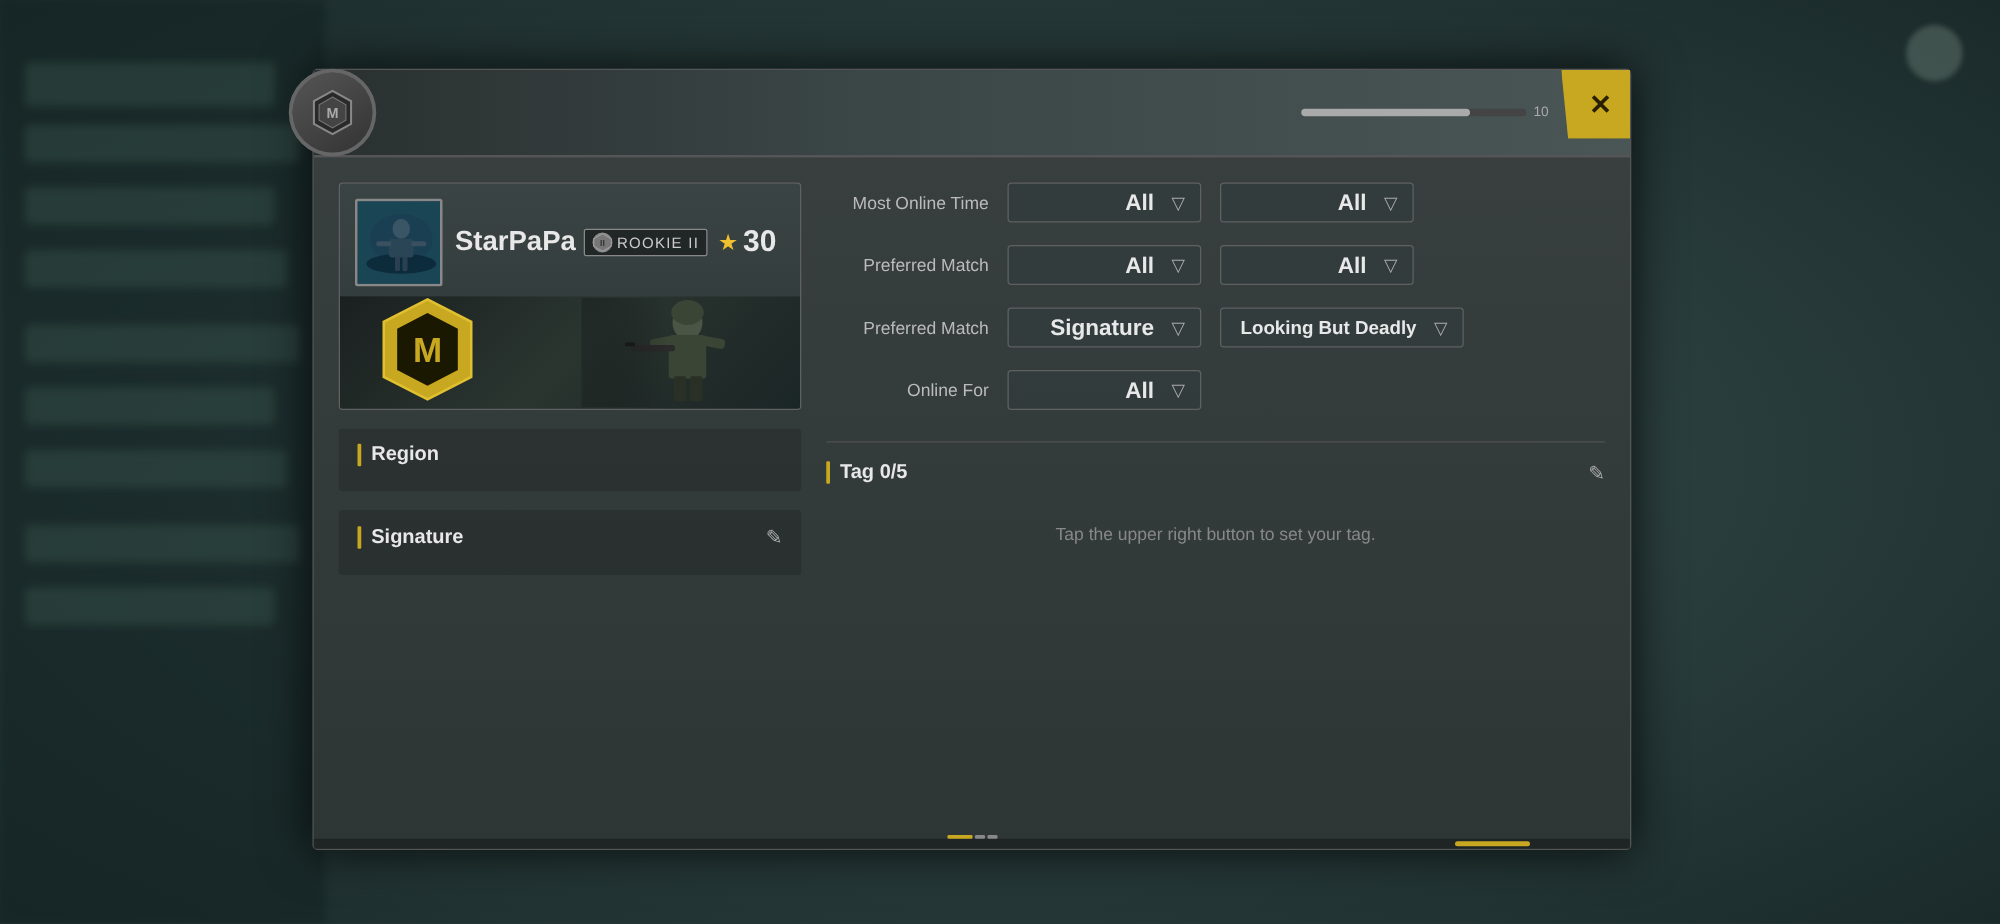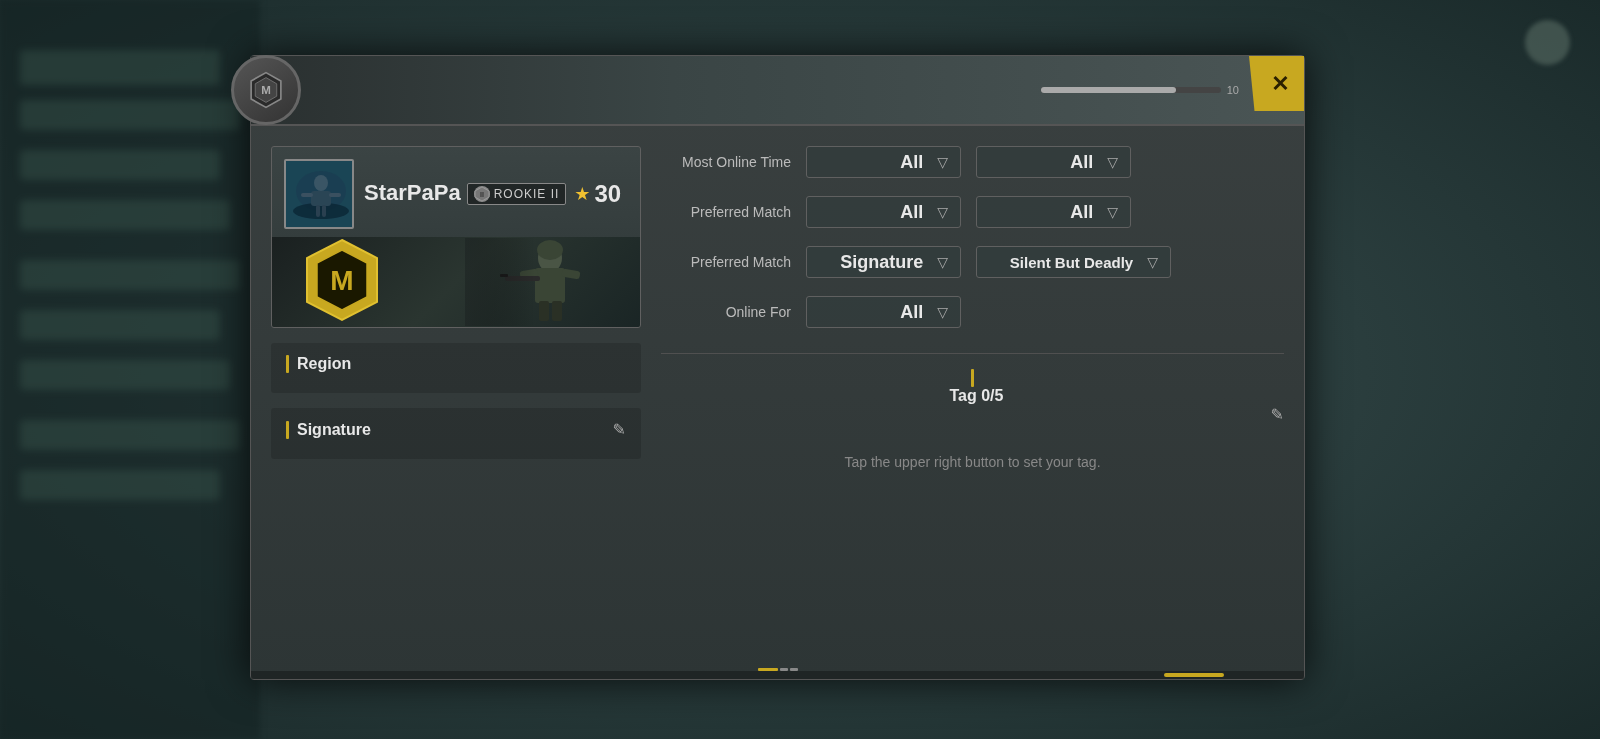--- a/index.html
+++ b/index.html
@@ -429,23 +429,22 @@
       margin: 5px 0 15px;
     }
 
     
     .tag-section {
       flex: 1;
     }
 
     .tag-header {
       display: flex;
-      align-items: center;
+      align-items: flex-start;
       margin-bottom: 15px;
-      flex-direction: column;
     }
 
     .tag-info-text {
       font-size: 14px;
       color: #888;
       text-align: center;
       margin-top: 30px;
     }
 
     
@@ -658,21 +657,21 @@
           </button>
         </div>
 
         <div class="filter-row">
           <span class="filter-label">Preferred Match</span>
           <button class="dropdown-btn">
             <span class="dropdown-value">Signature</span>
             <span class="dropdown-arrow">▽</span>
           </button>
           <button class="dropdown-btn wide">
-            <span class="dropdown-value" style="font-size:15px;">Silent But Deadly</span>
+            <span class="dropdown-value" style="font-size:15px;">Looking But Deadly</span>
             <span class="dropdown-arrow">▽</span>
           </button>
         </div>
 
         <div class="filter-row">
           <span class="filter-label">Online For</span>
           <button class="dropdown-btn">
             <span class="dropdown-value">All</span>
             <span class="dropdown-arrow">▽</span>
           </button>

